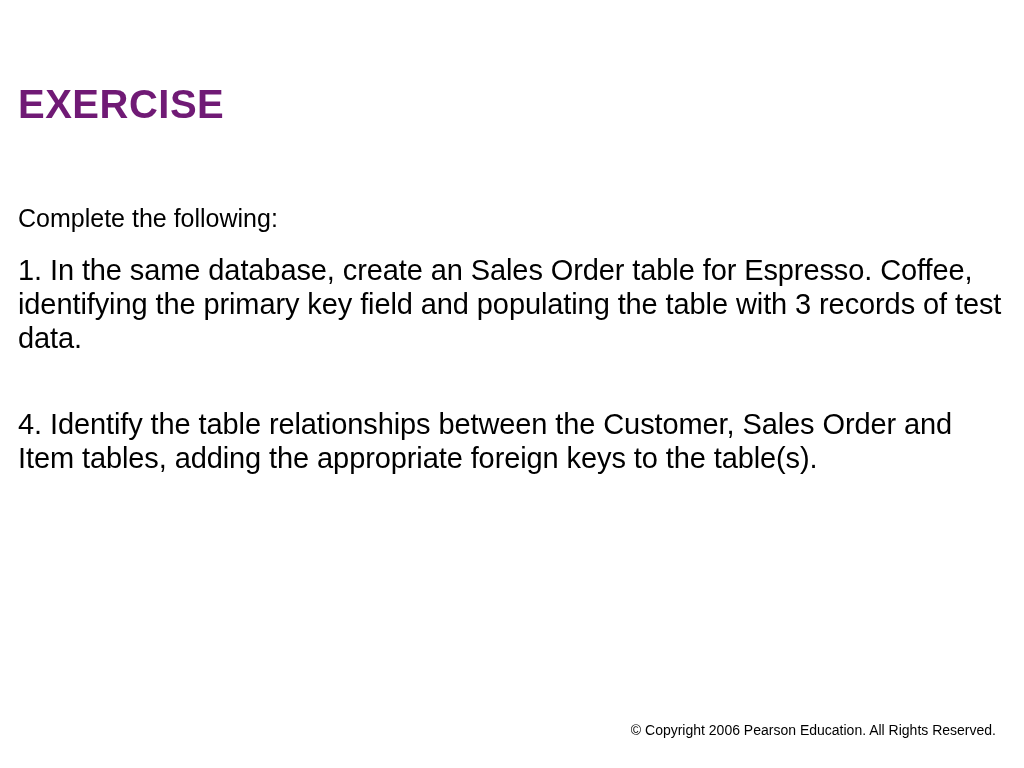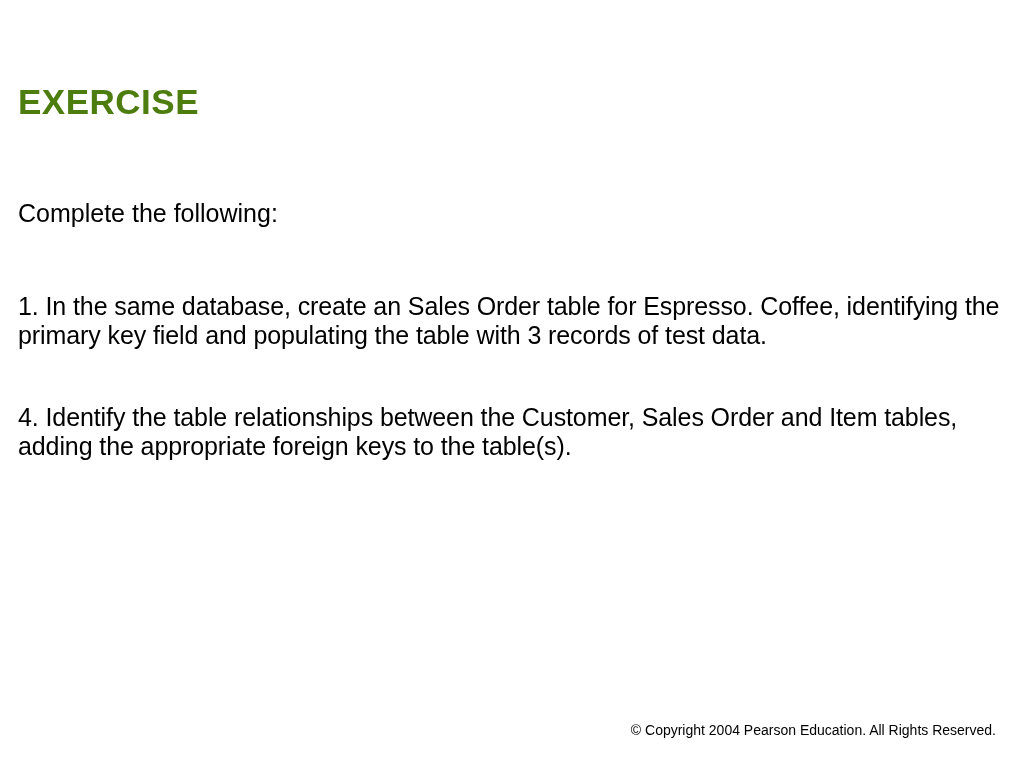--- a/index.html
+++ b/index.html
@@ -15,34 +15,34 @@
       position: relative;
       overflow: hidden;
     }
     .slide {
       width: 100%;
       height: 100%;
       padding: 82px 18px 0 18px;
       position: relative;
     }
     .title {
-      font-size: 35px;
+      font-size: 40px;
       font-weight: bold;
-      color: #4d7c0f;
+      color: #701a75;
       letter-spacing: 0.5px;
       margin-bottom: 78px;
     }
     .intro {
       font-size: 25px;
       color: #000000;
-      margin-bottom: 64px;
+      margin-bottom: 20px;
       line-height: 1.1;
     }
     .item {
-      font-size: 25px;
+      font-size: 29px;
       color: #000000;
       line-height: 1.18;
       margin-bottom: 52px;
       letter-spacing: -0.1px;
     }
     .footer {
       position: absolute;
       bottom: 30px;
       right: 28px;
       font-size: 14px;
@@ -50,14 +50,14 @@
     }
   </style>
 </head>
 <body>
 
 <div class="slide">
   <h1 class="title">EXERCISE</h1>
   <p class="intro">Complete the following:</p>
   <p class="item">1. In the same database, create an Sales Order table for Espresso. Coffee, identifying the primary key field and populating the table with 3 records of test data.</p>
   <p class="item">4. Identify the table relationships between the Customer, Sales Order and Item tables, adding the appropriate foreign keys to the table(s).</p>
-  <div class="footer">© Copyright 2004 Pearson Education. All Rights Reserved.</div>
+  <div class="footer">© Copyright 2006 Pearson Education. All Rights Reserved.</div>
 </div>
 
 </body></html>

